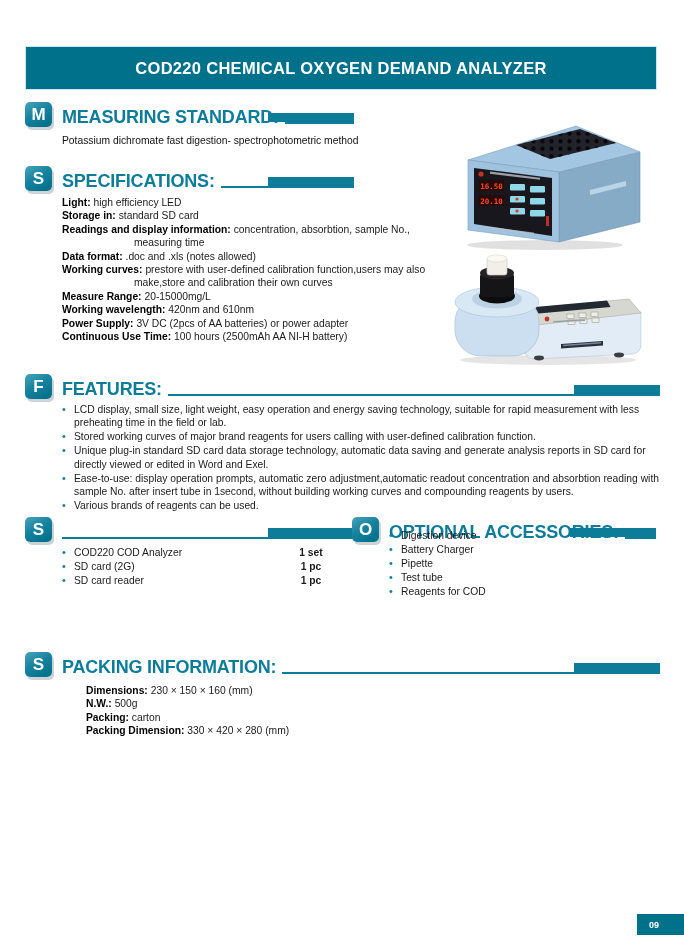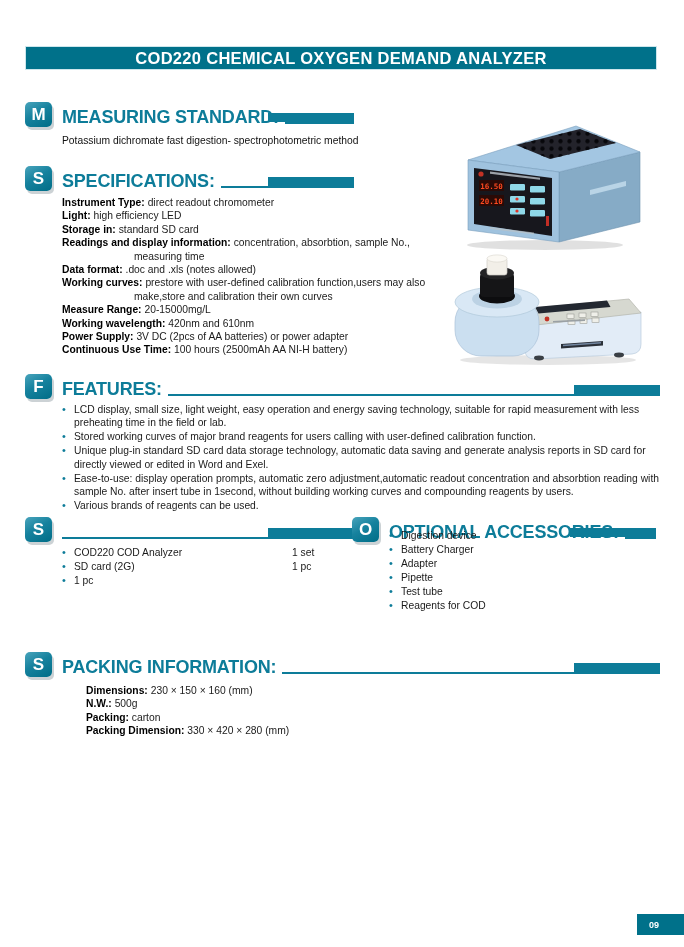--- a/index.html
+++ b/index.html
@@ -5,21 +5,21 @@
   * { margin:0; padding:0; box-sizing:border-box; }
   html,body { background:#ffffff; }
   body {
     width:684px; height:947px; position:relative; overflow:hidden;
     font-family:"Liberation Sans", sans-serif; color:#1a1a1a;
   }
   .abs { position:absolute; }
 
   
   .banner {
-    left:25px; top:46px; width:632px; height:24px;
+    left:25px; top:46px; width:632px; height:44px;
     background:#00718a; border:1px solid #cde6ec;
     display:flex; align-items:center; justify-content:center;
     color:#ffffff; font-size:16.5px; font-weight:bold; letter-spacing:.3px;
   }
 
   
   .sec-head { display:flex; align-items:flex-end; }
   .badge {
     width:27px; height:25px; border-radius:5px; flex:0 0 27px;
     background:linear-gradient(150deg,#49a4bc 0%, #16829e 45%, #006d87 100%);
@@ -45,21 +45,21 @@
   ul.blist li {
     position:relative; padding-left:12px;
     font-size:10.3px; line-height:13.4px; margin-bottom:.5px;
   }
   ul.blist li::before {
     content:"\2022"; position:absolute; left:0; top:0;
     color:#0d7c99; font-size:11px;
   }
   .cfg-row { display:flex; }
   .cfg-row .nm { flex:1; }
-  .cfg-row .qty { flex:0 0 38px; text-align:left; }
+  .cfg-row .qty { flex:0 0 38px; text-align:center;font-weight:bold; }
 
   
   .pagenum {
     left:637px; top:914px; width:58px; height:21px; background:#00718a;
     color:#fff; font-size:9px; font-weight:bold;
     display:flex; align-items:center; padding-left:12px;
   }
 
   .img-wrap { pointer-events:none; }
 </style>
@@ -81,21 +81,20 @@
 
 <div class="abs sec-head" style="left:25px; top:163px; width:329px;">
   <span class="badge">S</span>
   <span class="sec-title">SPECIFICATIONS:</span>
   <span class="rule">
       <i class="bar"></i>
     </span>
 </div>
 <div class="abs" style="left:62px; top:196px; width:378px;">
 
-    <div class="kv-row"><b class="kv-label">Instrument Type:</b> <span class="kv-value">direct readout chromometer</span></div>
 
     <div class="kv-row"><b class="kv-label">Light:</b> <span class="kv-value">high efficiency LED</span></div>
 
 
     <div class="kv-row"><b class="kv-label">Storage in:</b> <span class="kv-value">standard SD card</span></div>
 
     <div class="kv-row"><b class="kv-label">Readings and display information:</b> <span class="kv-value">concentration, absorbtion, sample No., measuring time</span></div>
 
     <div class="kv-row"><b class="kv-label">Data format:</b> <span class="kv-value">.doc and .xls (notes allowed)</span></div>
 
@@ -226,39 +225,39 @@
       <span class="nm">COD220 COD Analyzer</span>
       <span class="qty">1 set</span>
     </li>
 
     <li class="cfg-row">
       <span class="nm">SD card (2G)</span>
       <span class="qty">1 pc</span>
     </li>
 
     <li class="cfg-row">
+      <span class="nm">SD card reader</span>
       <span class="qty">1 pc</span>
     </li>
   </ul>
 
 <div class="abs sec-head" style="left:352px; top:514px; width:304px;">
   <span class="badge">O</span>
   <span class="sec-title">OPTIONAL ACCESSORIES:</span>
   <span class="rule">
       <i class="bar"></i>
     </span>
 </div>
 <ul class="abs blist" style="left:389px; top:529px; width:240px;">
 
     <li><span>Digestion device</span></li>
 
 
     <li><span>Battery Charger</span></li>
 
-    <li><span>Adapter</span></li>
 
     <li><span>Pipette</span></li>
 
     <li><span>Test tube</span></li>
 
     <li><span>Reagents for COD</span></li>
   </ul>
 
 <div class="abs sec-head" style="left:25px; top:649px; width:635px;">
   <span class="badge">S</span>

